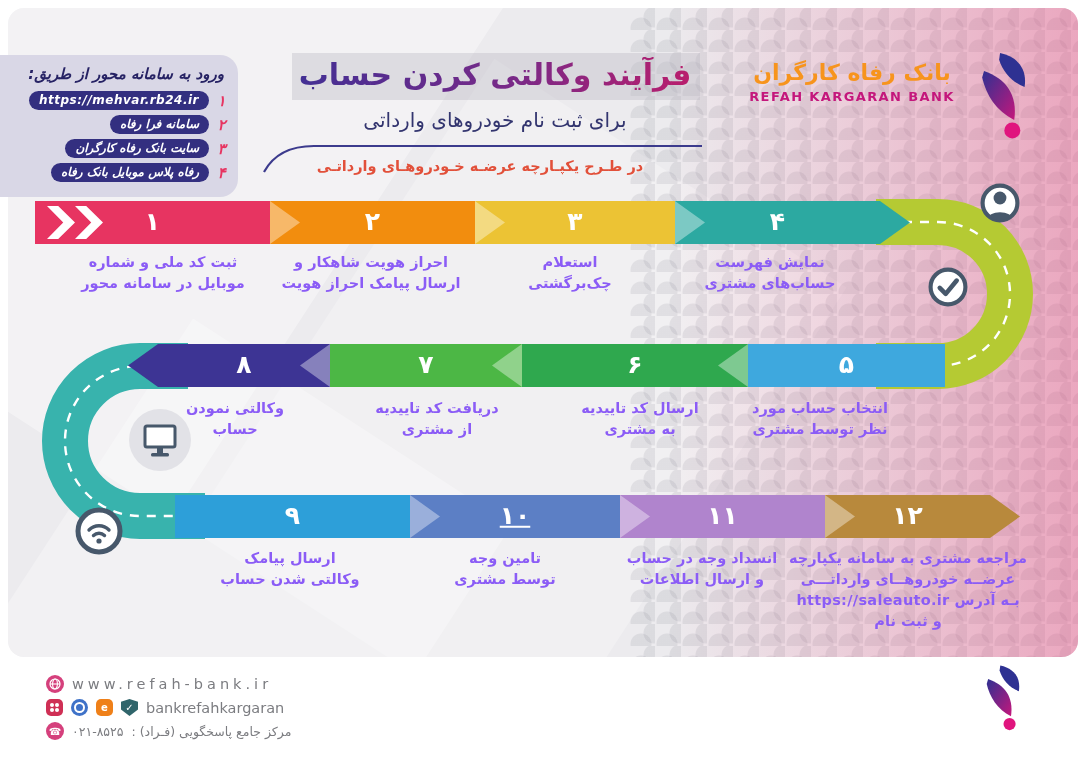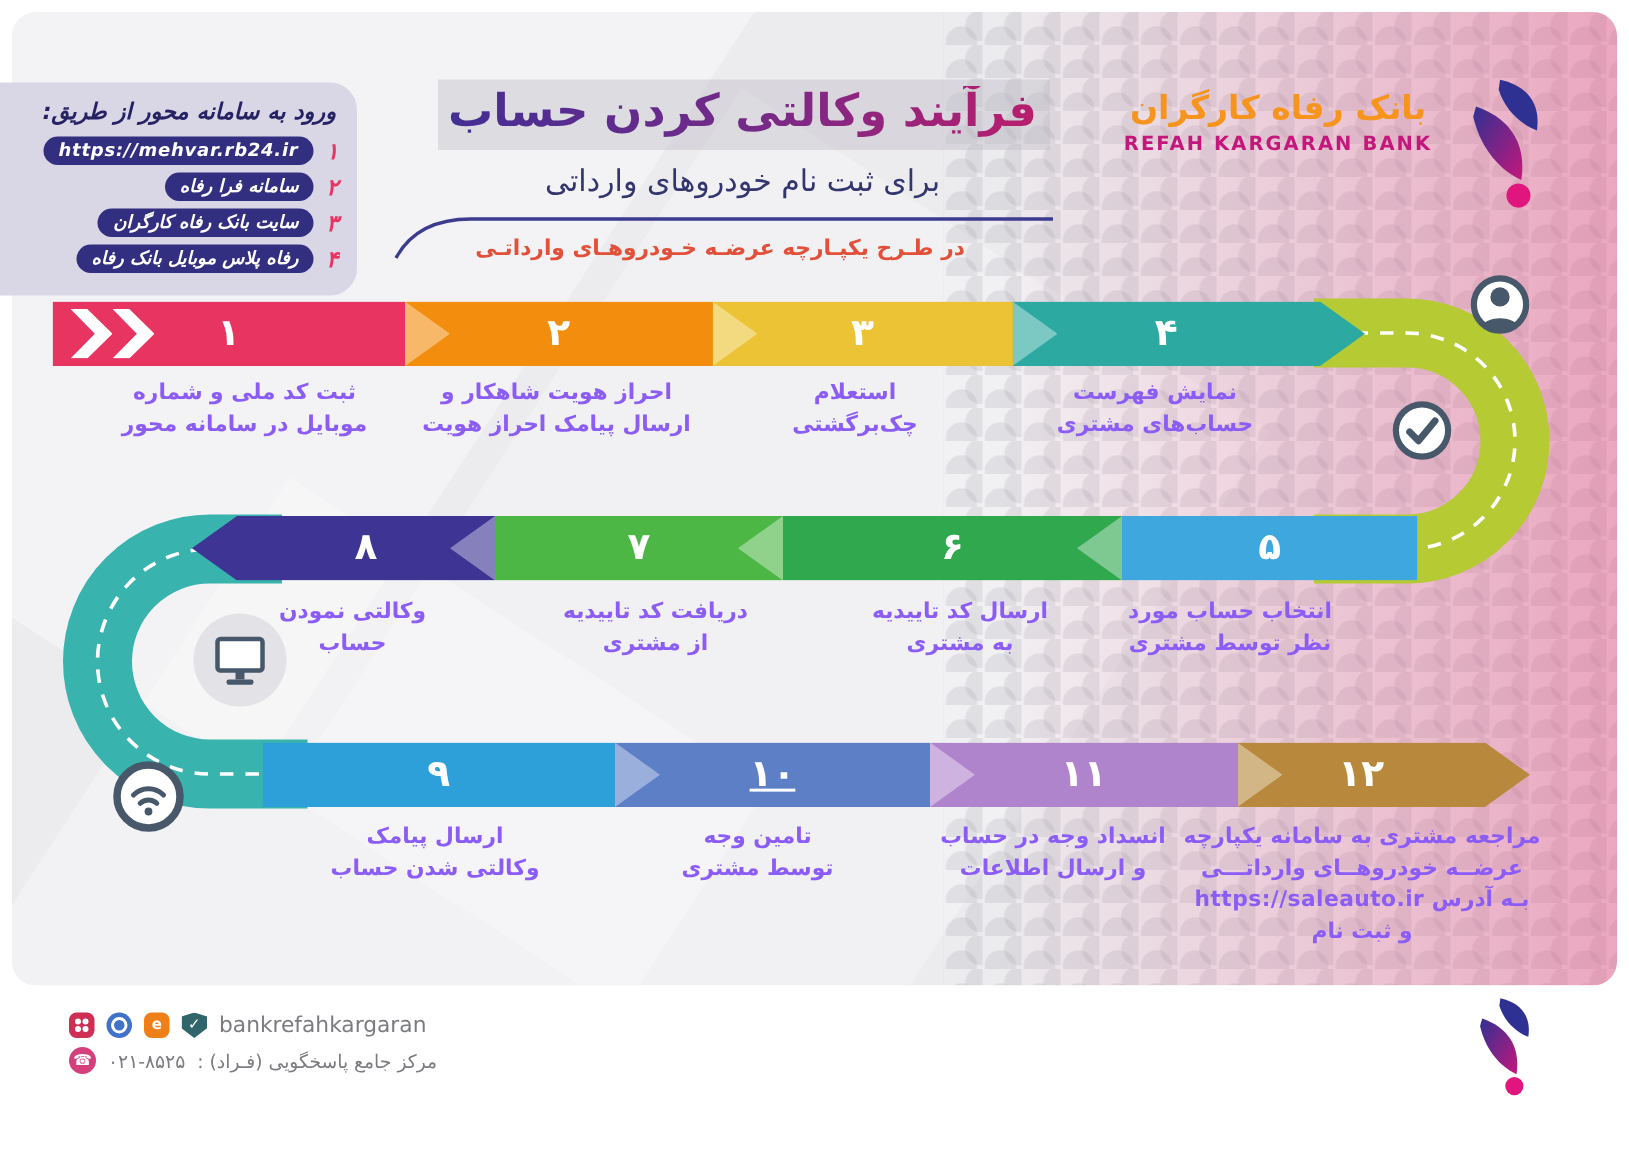--- a/index.html
+++ b/index.html
@@ -266,20 +266,30 @@
     <div class="seg" style="left: 825px; top: 495px; width: 195px; background: rgb(184, 137, 60); clip-path: polygon(0px 0px, calc(100% - 30px) 0px, 100% 50%, calc(100% - 30px) 100%, 0px 100%);">
       <span class="num" style="left: 0px; right: 30px;">۱۲</span>
       <div class="chev" style="left: 0px; clip-path: polygon(0px 0px, 100% 50%, 0px 100%);"></div>
     </div>
     <div class="step-label" style="left: 783px; top: 548px; width: 250px;"><div>مراجعه مشتری به سامانه یکپارچه</div><div>عرضــه خودروهــای وارداتـــی</div><div><span>بـه آدرس </span><span class="url" dir="ltr">https://saleauto.ir</span></div><div>و ثبت نام</div></div>
   </div>
 
 <div class="footer">
   <div class="fleft">
     <div class="frow">
+      <span class="cicon">
+        <svg width="12" height="12" viewBox="0 0 12 12">
+            <circle cx="6" cy="6" r="5" stroke="#fff" stroke-width="1.2" fill="none"></circle>
+            <ellipse cx="6" cy="6" rx="2.4" ry="5" stroke="#fff" stroke-width="1.1" fill="none"></ellipse>
+            <line x1="1" y1="6" x2="11" y2="6" stroke="#fff" stroke-width="1.1"></line>
+          </svg>
+      </span>
+      <span class="website">www.refah-bank.ir</span>
+    </div>
+    <div class="frow">
       <span class="sicon s-bale"></span>
       <span class="sicon s-soroush"></span>
       <span class="sicon s-eitaa">e</span>
       <span class="sicon s-gap">✓</span>
       <span class="handle">bankrefahkargaran</span>
     </div>
     <div class="frow phone-row">
       <span>مرکز جامع پاسخگویی (فـراد) :</span>
       <span dir="ltr">۰۲۱-۸۵۲۵</span>
       <span class="cicon">☎</span>

